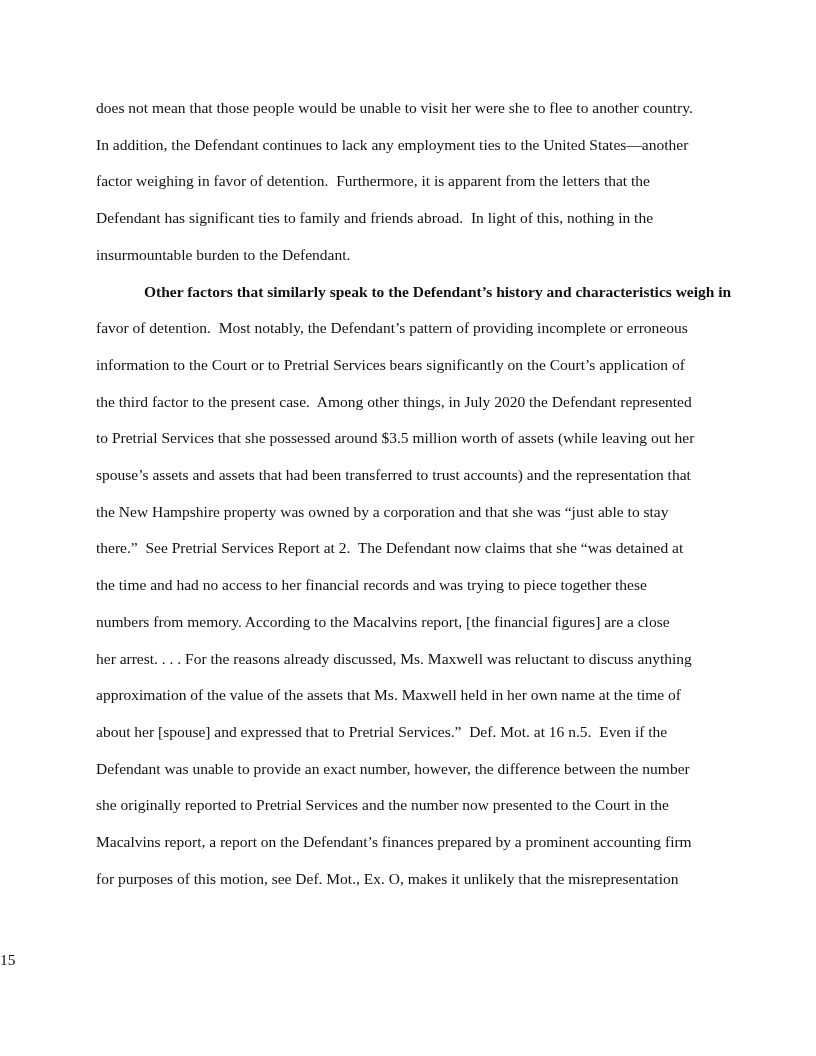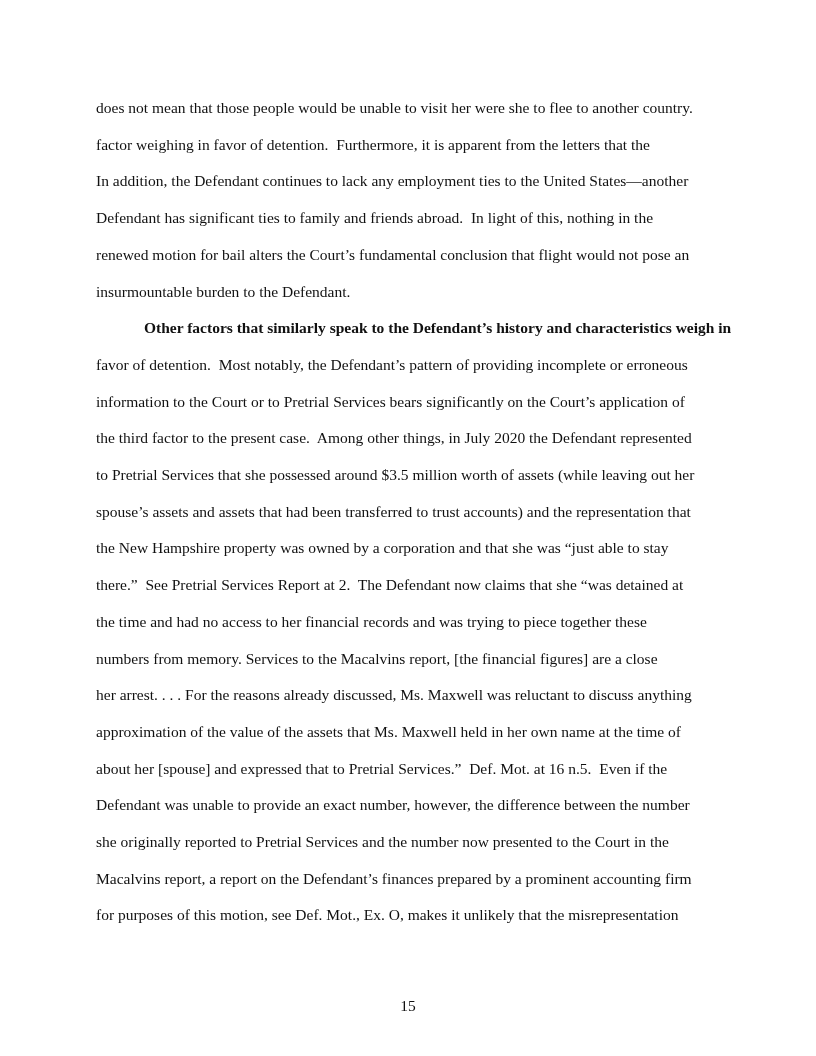--- a/index.html
+++ b/index.html
@@ -19,48 +19,47 @@
     left: 96px;
     top: 90px;
     width: 624px;
     line-height: 36.7px;
   }
   .line { white-space: pre; }
   .line.indent { text-indent: 48px; font-weight: bold; }
   .italic { }
   .page-number {
     position: absolute;
-    top: 994px;
+    top: 948px;
     left: 0;
     width: 816px;
-    text-align: center;
+    text-align: left;
     line-height: 24px;
   }
 </style>
 </head>
 <body>
 
 <div class="page">
   <div class="doc-body">
       <div class="line"><span>does not mean that those people would be unable to visit her were she to flee to another country.</span></div>
+      <div class="line"><span>In addition, the Defendant continues to lack any employment ties to the United States—another</span></div>
       <div class="line"><span>factor weighing in favor of detention.  Furthermore, it is apparent from the letters that the</span></div>
-      <div class="line"><span>In addition, the Defendant continues to lack any employment ties to the United States—another</span></div>
       <div class="line"><span>Defendant has significant ties to family and friends abroad.  In light of this, nothing in the</span></div>
-      <div class="line"><span>renewed motion for bail alters the Court’s fundamental conclusion that flight would not pose an</span></div>
       <div class="line"><span>insurmountable burden to the Defendant.</span></div>
       <div class="line indent"><span>Other factors that similarly speak to the Defendant’s history and characteristics weigh in</span></div>
       <div class="line"><span>favor of detention.  Most notably, the Defendant’s pattern of providing incomplete or erroneous</span></div>
       <div class="line"><span>information to the Court or to Pretrial Services bears significantly on the Court’s application of</span></div>
       <div class="line"><span>the third factor to the present case.  Among other things, in July 2020 the Defendant represented</span></div>
       <div class="line"><span>to Pretrial Services that she possessed around $3.5 million worth of assets (while leaving out her</span></div>
       <div class="line"><span>spouse’s assets and assets that had been transferred to trust accounts) and the representation that</span></div>
       <div class="line"><span>the New Hampshire property was owned by a corporation and that she was “just able to stay</span></div>
       <div class="line"><span>there.”  </span><span class="italic">See</span><span> Pretrial Services Report at 2.  The Defendant now claims that she “was detained at</span></div>
       <div class="line"><span>the time and had no access to her financial records and was trying to piece together these</span></div>
-      <div class="line"><span>numbers from memory. Services to the Macalvins report, [the financial figures] are a close</span></div>
+      <div class="line"><span>numbers from memory. According to the Macalvins report, [the financial figures] are a close</span></div>
       <div class="line"><span>her arrest. . . . For the reasons already discussed, Ms. Maxwell was reluctant to discuss anything</span></div>
       <div class="line"><span>approximation of the value of the assets that Ms. Maxwell held in her own name at the time of</span></div>
       <div class="line"><span>about her [spouse] and expressed that to Pretrial Services.”  Def. Mot. at 16 n.5.  Even if the</span></div>
       <div class="line"><span>Defendant was unable to provide an exact number, however, the difference between the number</span></div>
       <div class="line"><span>she originally reported to Pretrial Services and the number now presented to the Court in the</span></div>
       <div class="line"><span>Macalvins report, a report on the Defendant’s finances prepared by a prominent accounting firm</span></div>
       <div class="line"><span>for purposes of this motion, </span><span class="italic">see</span><span> Def. Mot., Ex. O, makes it unlikely that the misrepresentation</span></div>
     </div>
   <div class="page-number">15</div>
 </div>

